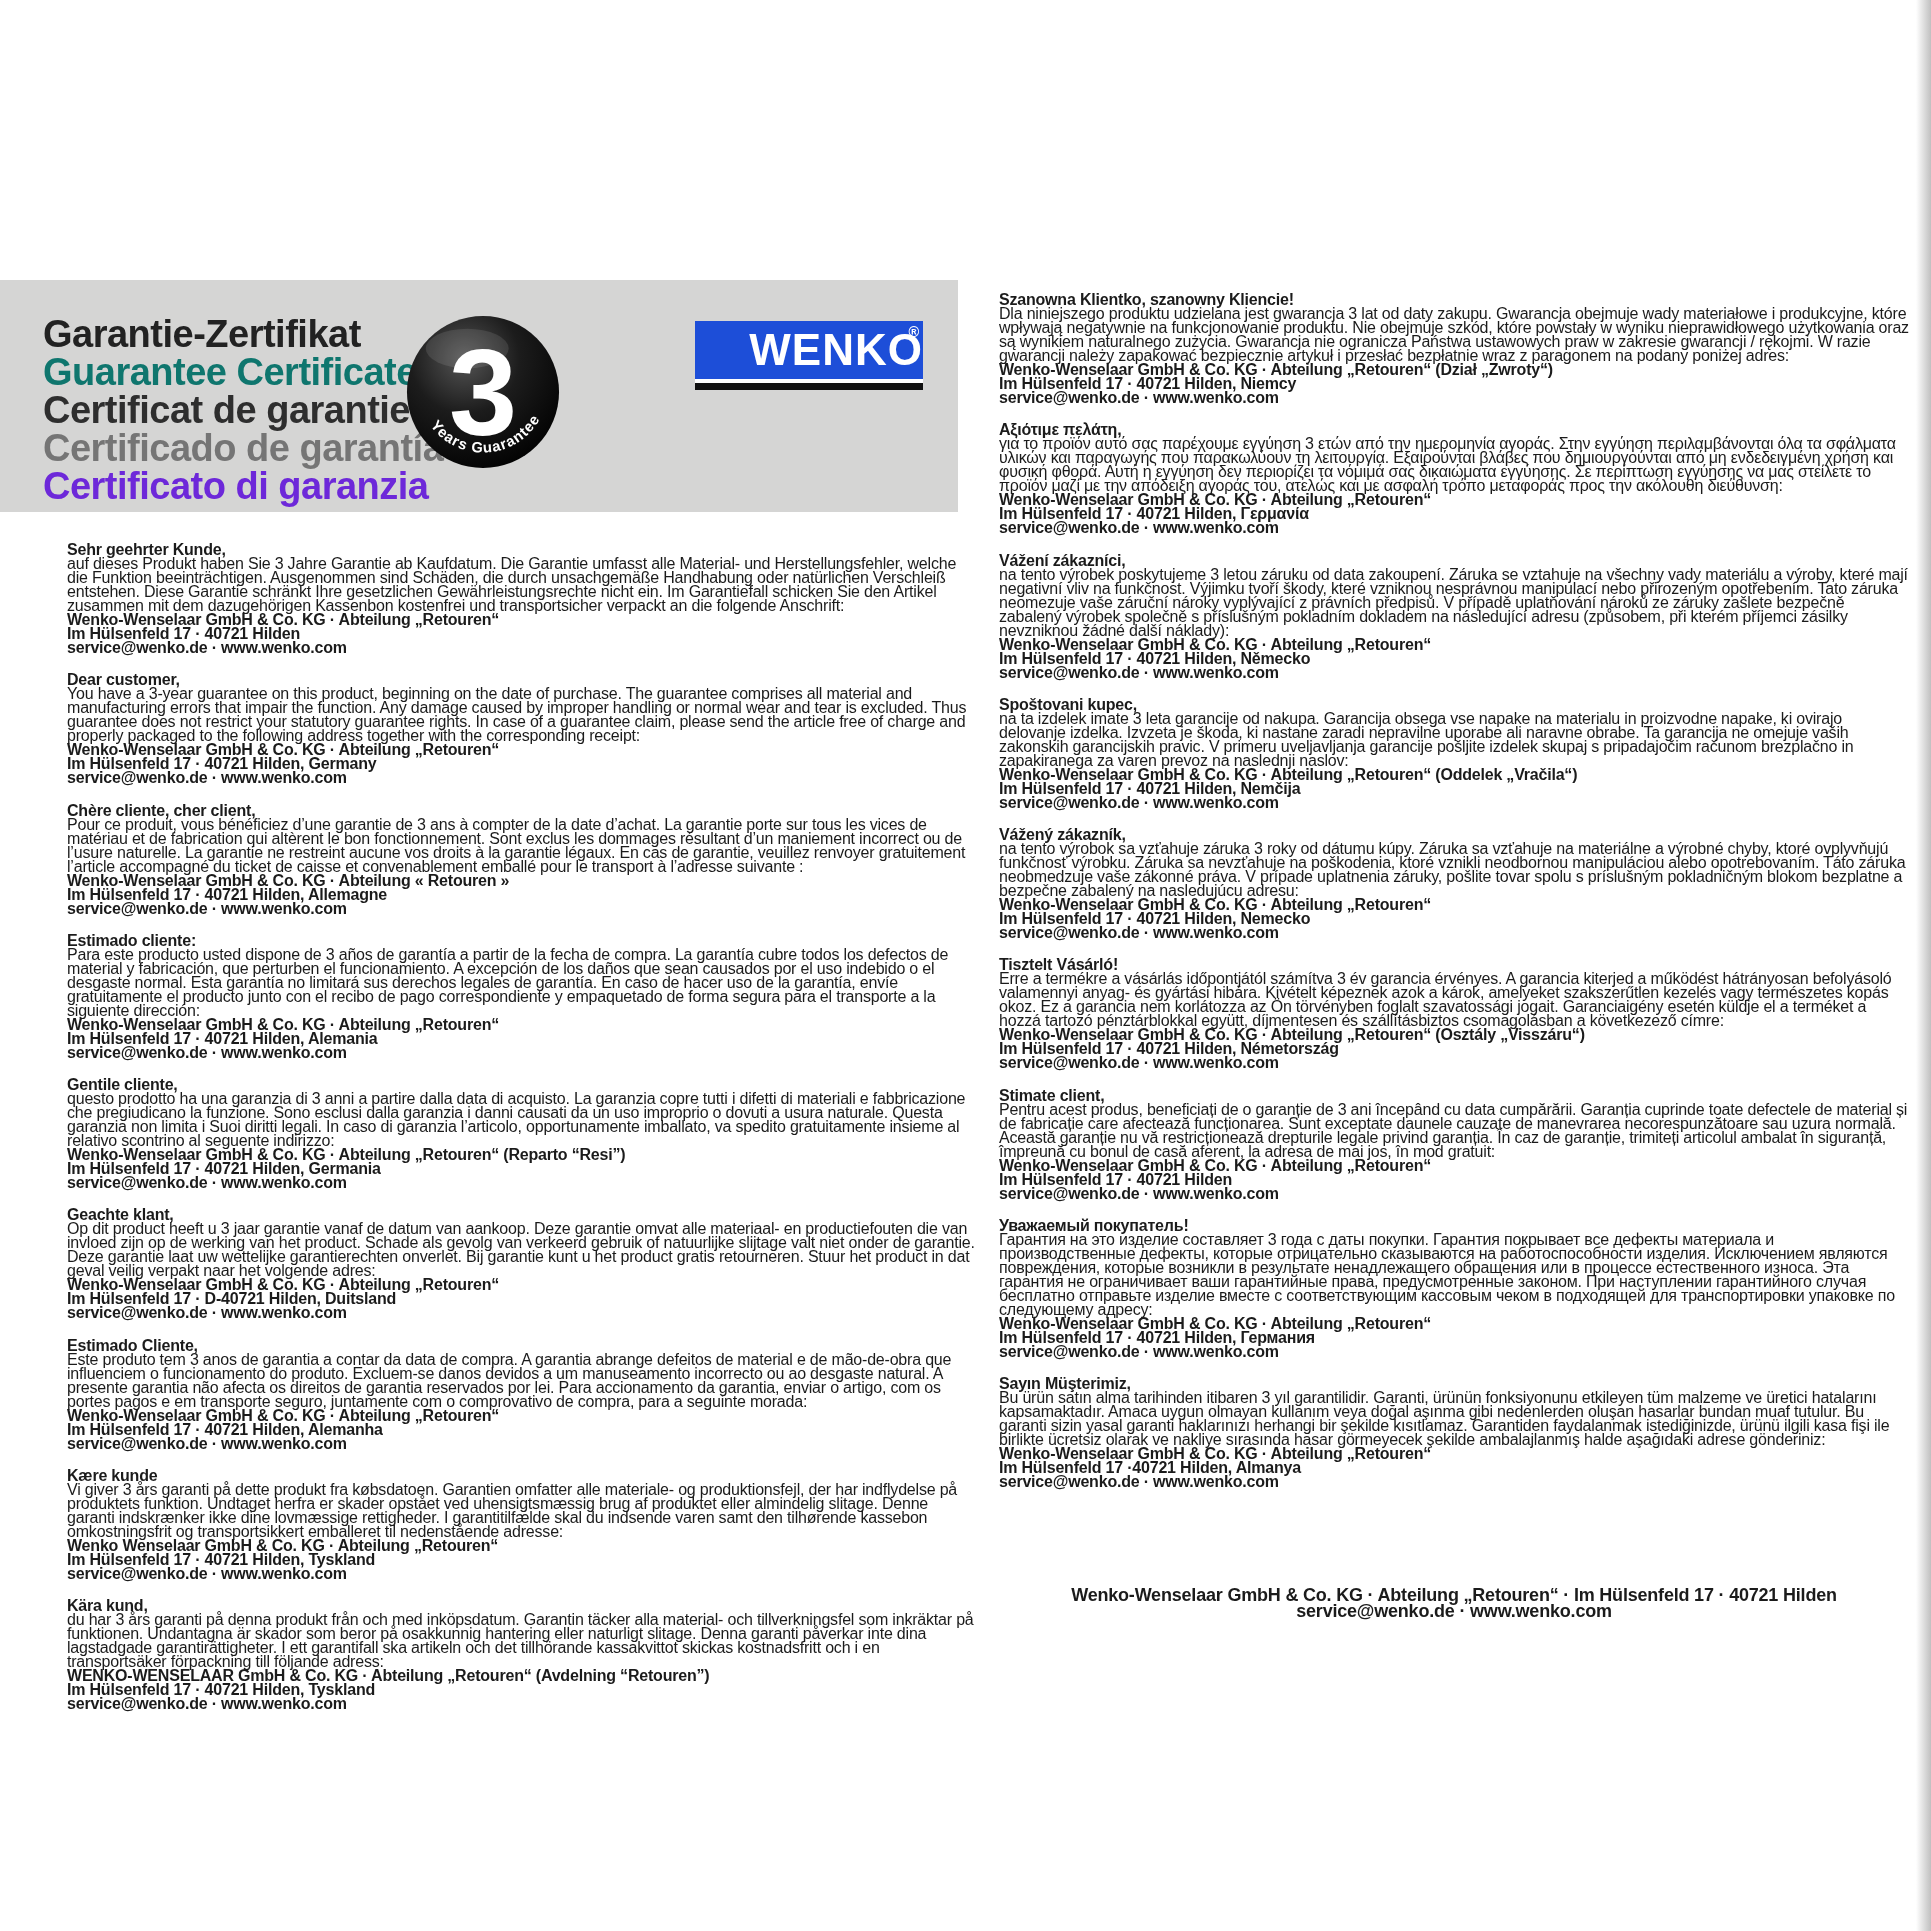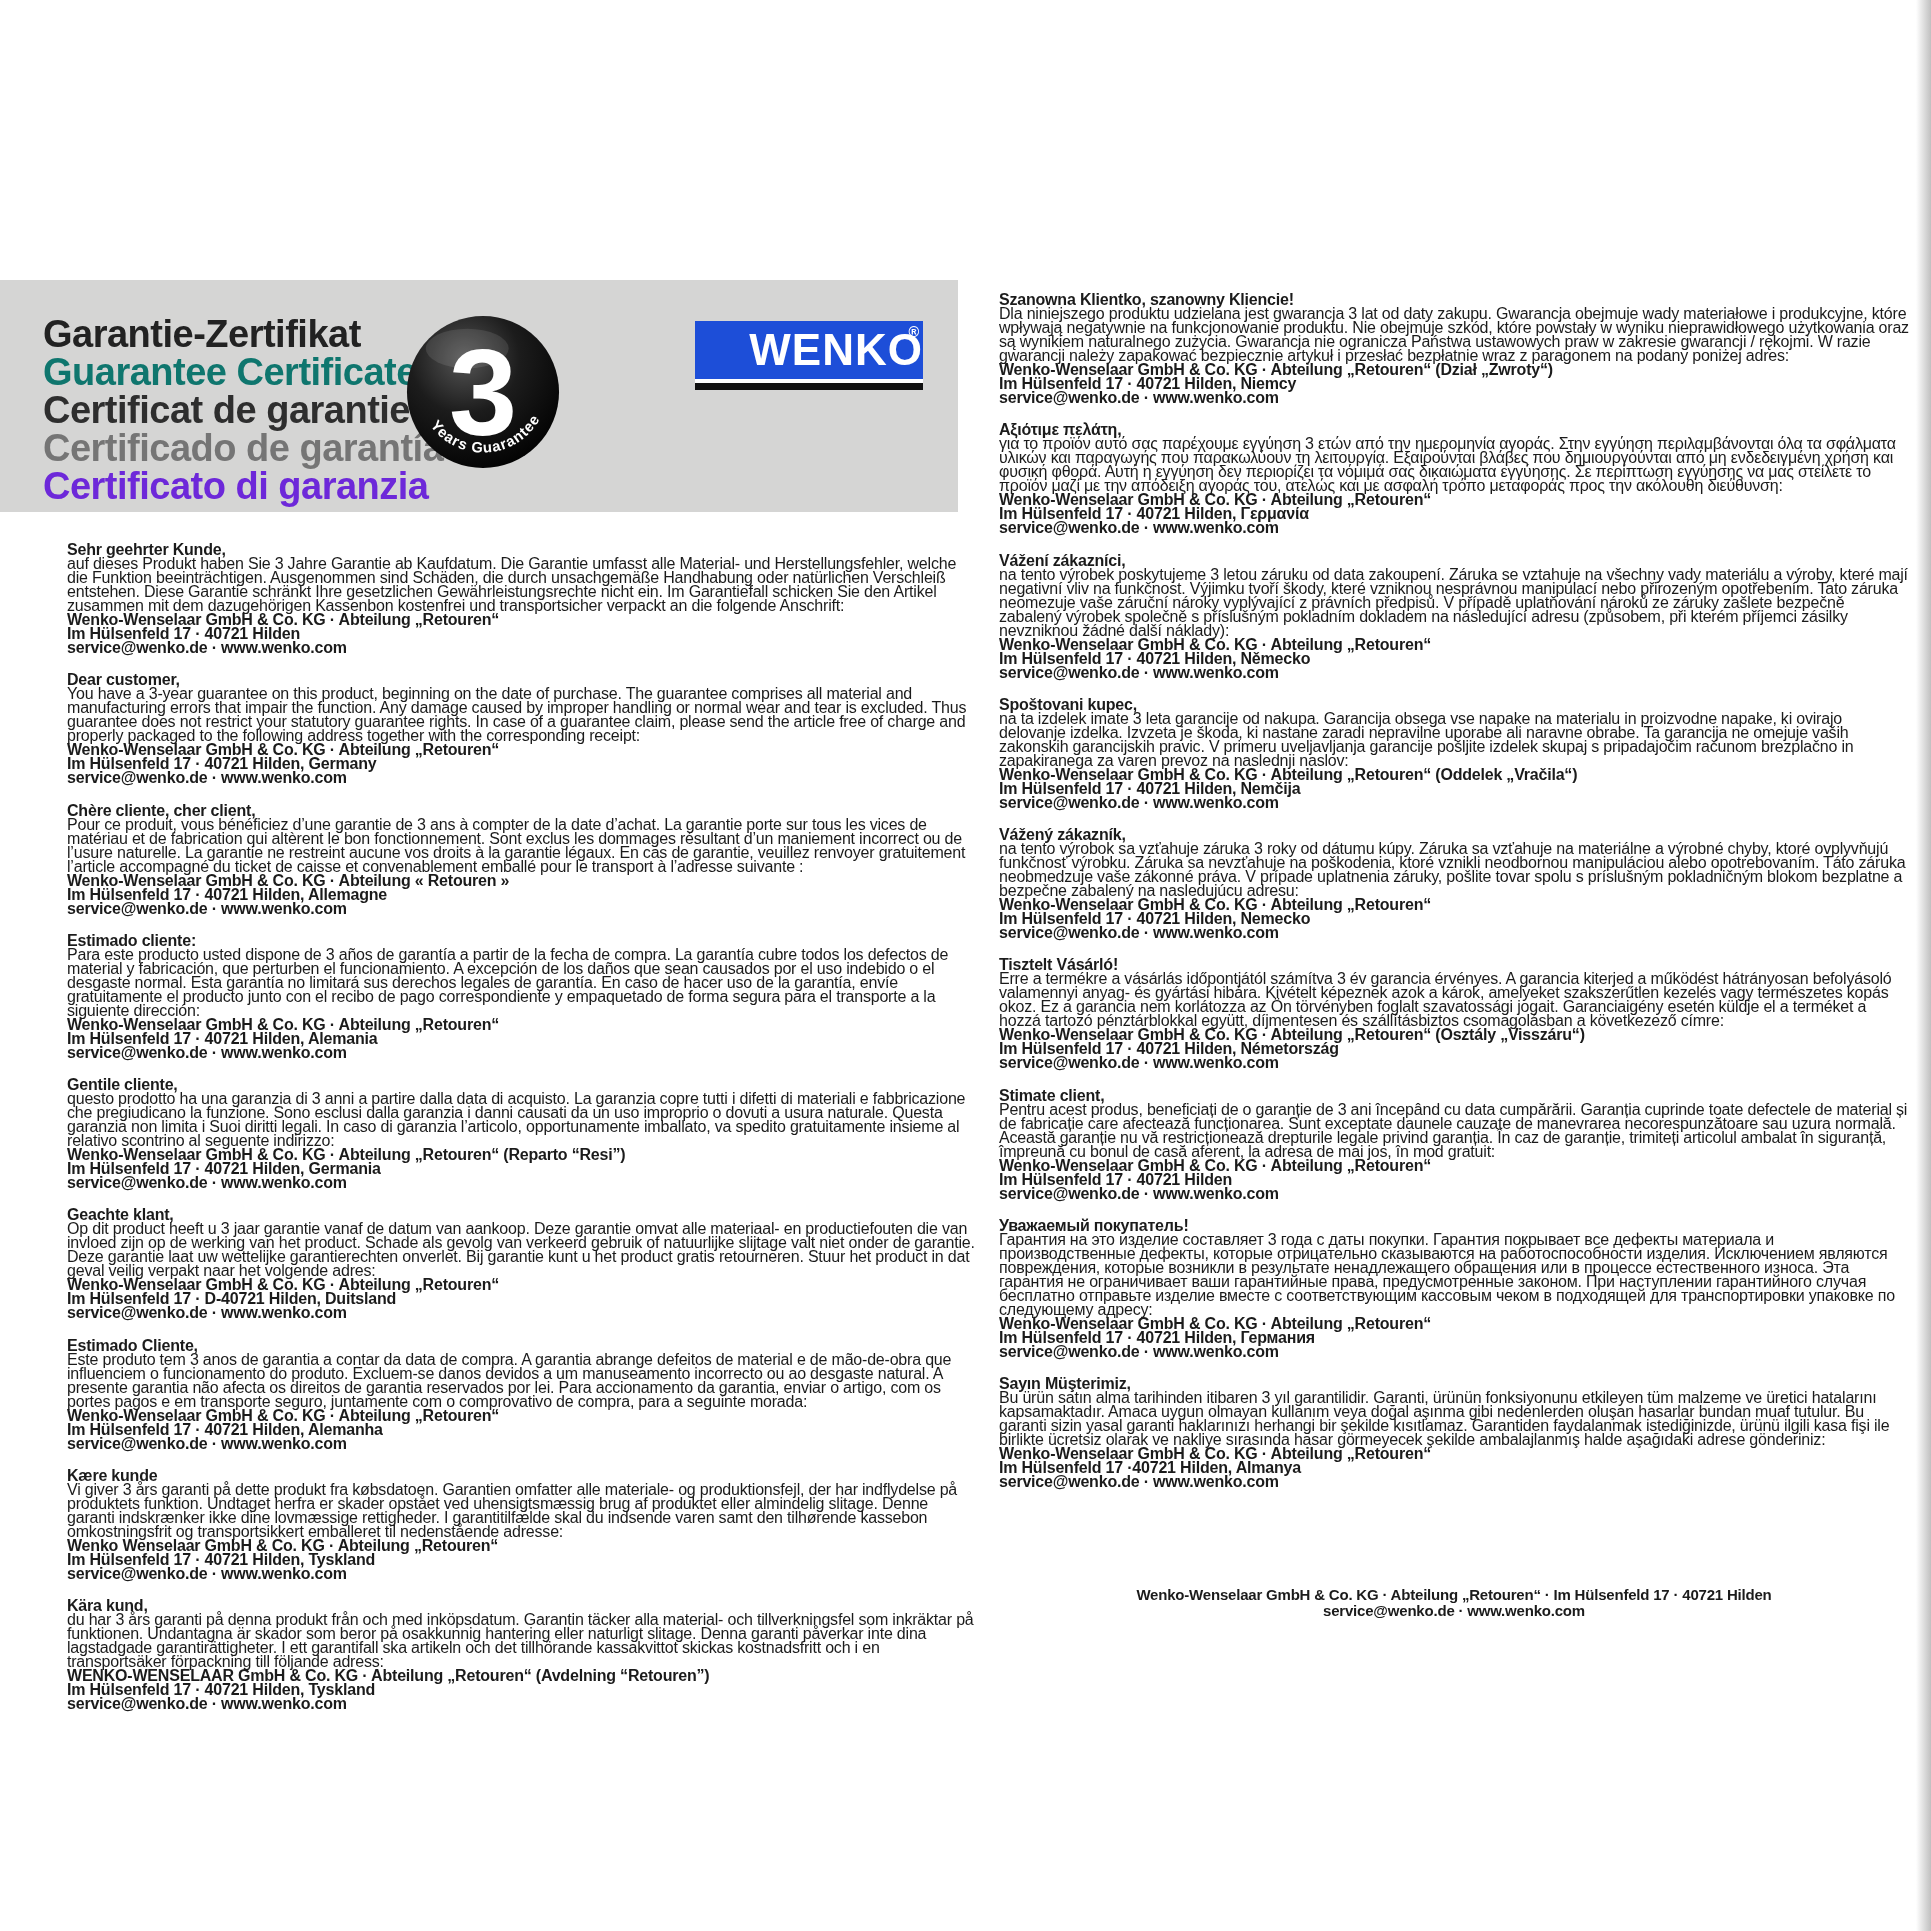--- a/index.html
+++ b/index.html
@@ -20,21 +20,21 @@
   .logo-bar{height:6.8px;background:#111111;}
 
   .col{position:absolute;width:910px;font-size:16px;line-height:14px;color:#1b1b1b;letter-spacing:-0.2px;}
   .col-left{left:43px;top:543px;margin-left:24px;}
   .col-right{left:999px;top:293px;}
   .section{margin-bottom:18.3px;}
   .sec-heading{font-weight:bold;}
   .sec-address{font-weight:bold;}
 
   .footer{position:absolute;left:999px;top:1587px;width:910px;text-align:center;
-          font-size:15px;line-height:16.4px;font-weight:bold;color:#1b1b1b;letter-spacing:-0.2px;}
+          font-size:18px;line-height:16.4px;font-weight:bold;color:#1b1b1b;letter-spacing:-0.2px;}
 
   .scan-edge{position:absolute;right:0;top:0;width:15.4px;height:1931px;
              background:linear-gradient(to right, rgba(150,150,150,0) 0%, rgba(140,140,140,0.55) 100%);}
 </style>
 </head>
 <body>
 
 <div class="page">
 
   <div class="header-band">

